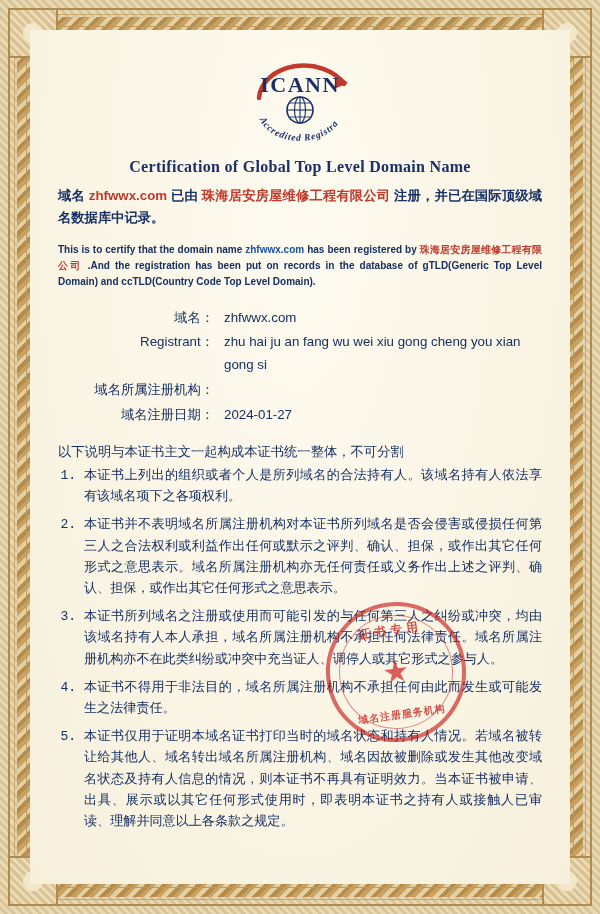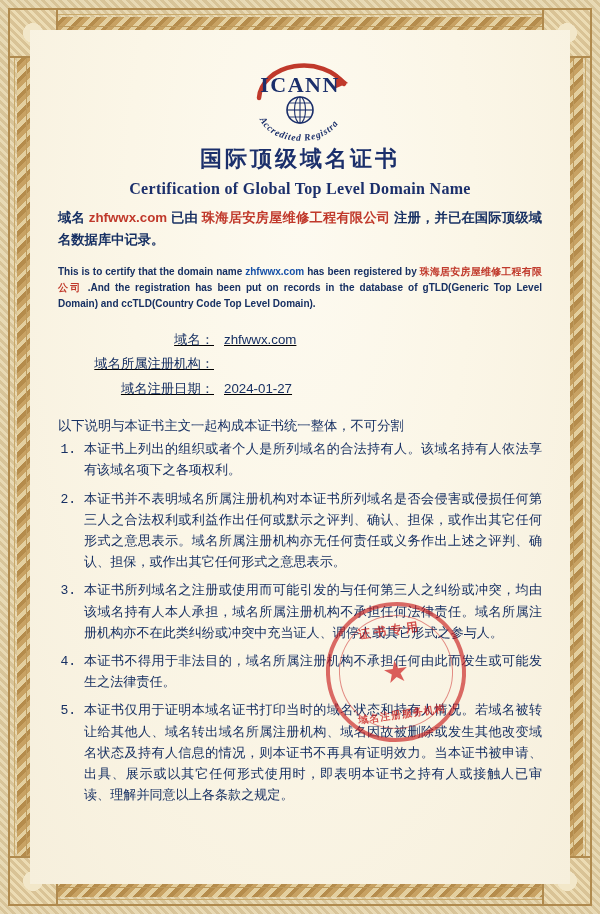--- a/index.html
+++ b/index.html
@@ -82,21 +82,21 @@
     box-sizing: border-box;
     padding: 16px 28px 10px 28px;
     overflow: hidden;
   }
 
   
   .logo-wrap {
     display: flex;
     justify-content: center;
     margin-top: 12px;
-    margin-bottom: 0;
+    margin-bottom: 14px;
   }
   .logo {
     width: 118px;
     height: 86px;
     position: relative;
   }
 
   
   .title-cn {
     text-align: center;
@@ -134,21 +134,20 @@
   .hl-red {
     color: #c0392b;
   }
   .hl-blue {
     color: #1650a8;
   }
 
   
   .fields {
     margin: 16px 0 10px 0;
-    text-decoration: underline;
   }
   .field-row {
     display: flex;
     font-size: 13.3px;
     line-height: 1.72;
     color: #173063;
     margin-bottom: 2px;
   }
   .field-label {
     width: 166px;
@@ -267,31 +266,34 @@
           <path d="M59 39 L59 65" stroke="#1b2f6b" stroke-width="1.1"></path>
 
           <path id="arcpath" d="M20 64 A42 30 0 0 0 98 64" fill="none"></path>
           <text font-family="Liberation Serif, serif" font-size="9.5" font-style="italic" font-weight="bold" fill="#1b2f6b" letter-spacing="0.8">
             <textPath href="#arcpath" startOffset="50%" text-anchor="middle">Accredited Registrar</textPath>
           </text>
         </svg>
       </div>
     </div>
 
-    <div class="title-cn">国际顶级域名证书</div>
     <div class="title-en">Certification of Global Top Level Domain Name</div>
 
     <div class="para"><span>域名 </span><span class="hl-red">zhfwwx.com</span><span> 已由 </span><span class="hl-red">珠海居安房屋维修工程有限公司</span><span> 注册，并已在国际顶级域名数据库中记录。</span></div>
 
     <div class="para en"><span>This is to certify that the domain name </span><span class="hl-blue">zhfwwx.com</span><span> has been registered by </span><span class="hl-red">珠海居安房屋维修工程有限公司</span><span> .And the registration has been put on records in the database of gTLD(Generic Top Level Domain) and ccTLD(Country Code Top Level Domain).</span></div>
 
     <div class="fields">
       <div class="field-row">
         <div class="field-label">域名：</div>
         <div class="field-value">zhfwwx.com</div>
+      </div>
+      <div class="field-row">
+        <div class="field-label">Registrant：</div>
+        <div class="field-value">zhu hai ju an fang wu wei xiu gong cheng you xian gong si</div>
       </div>
       <div class="field-row">
         <div class="field-label">域名所属注册机构：</div>
       </div>
       <div class="field-row">
         <div class="field-label">域名注册日期：</div>
         <div class="field-value">2024-01-27</div>
       </div>
     </div>
 

